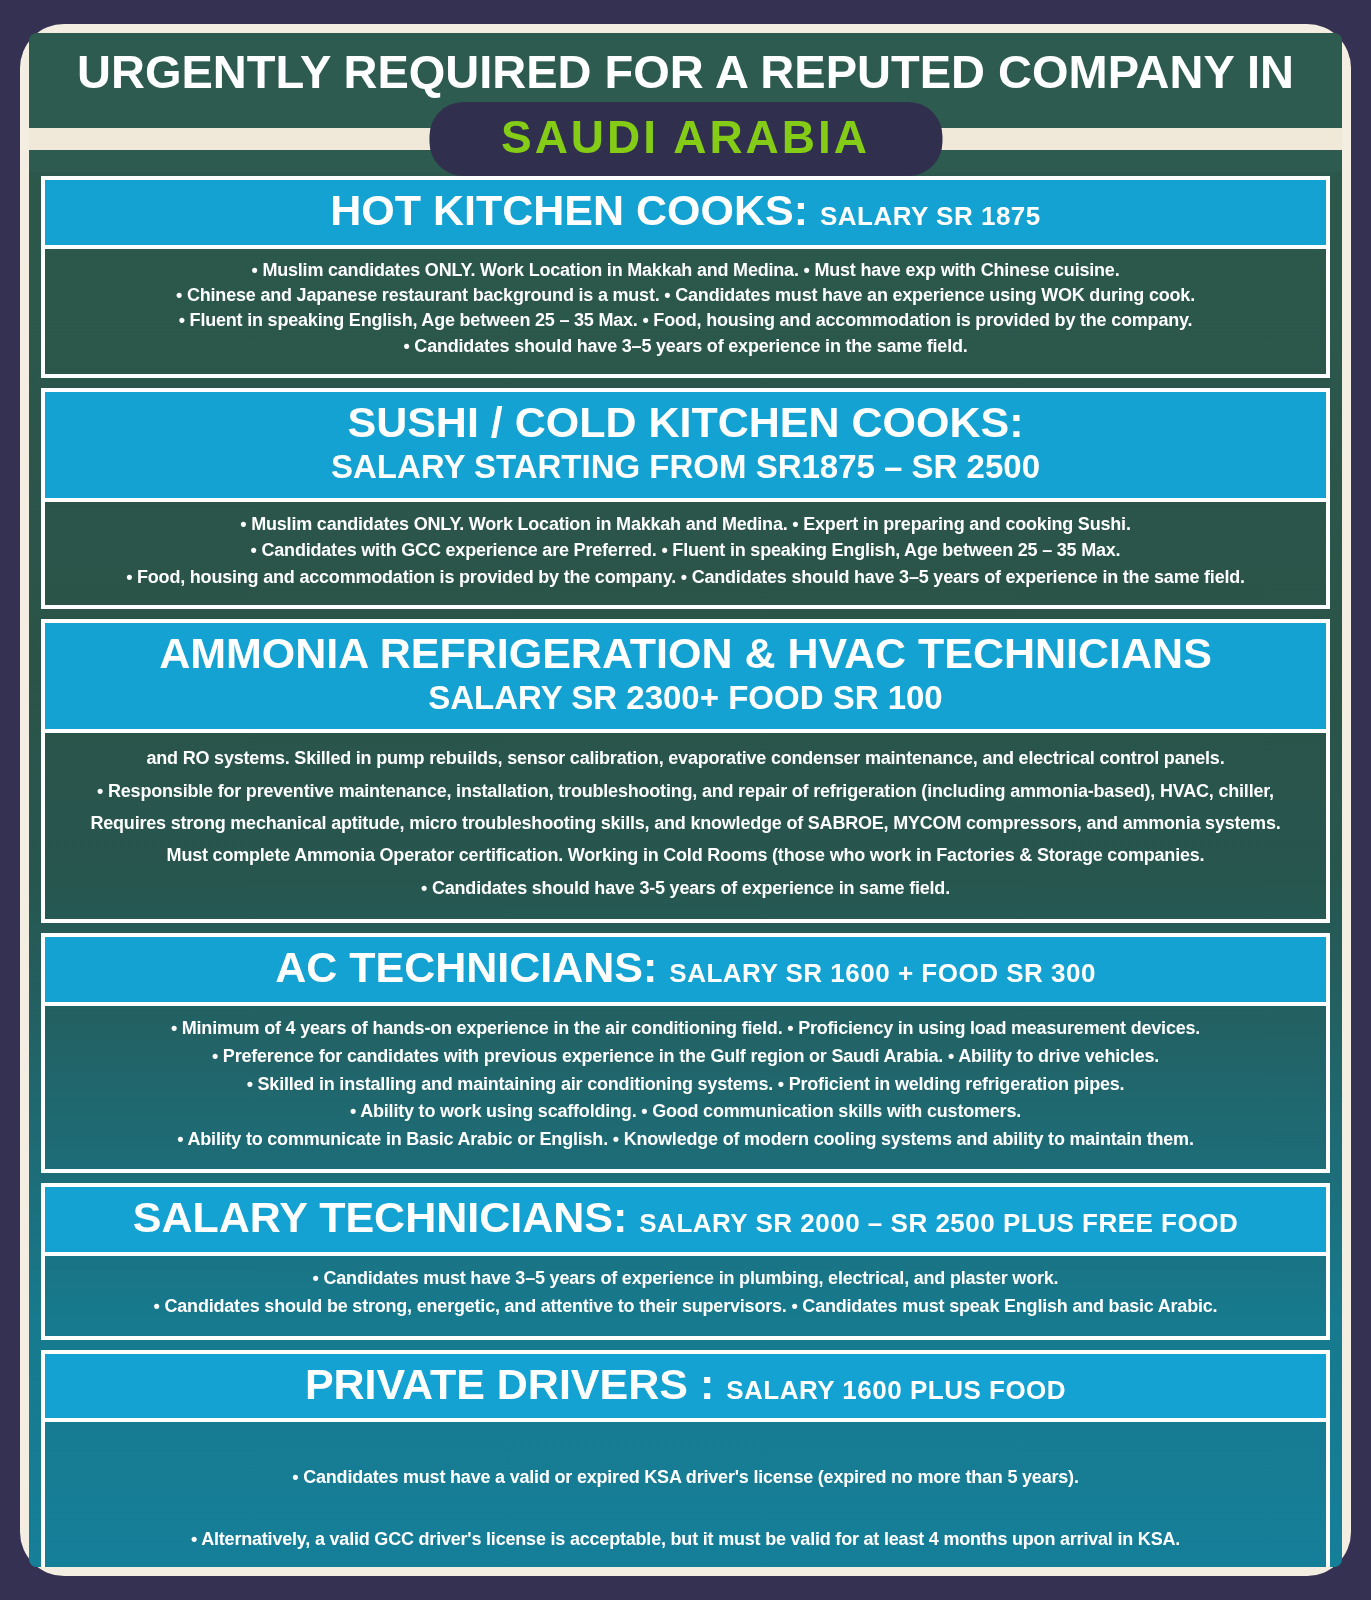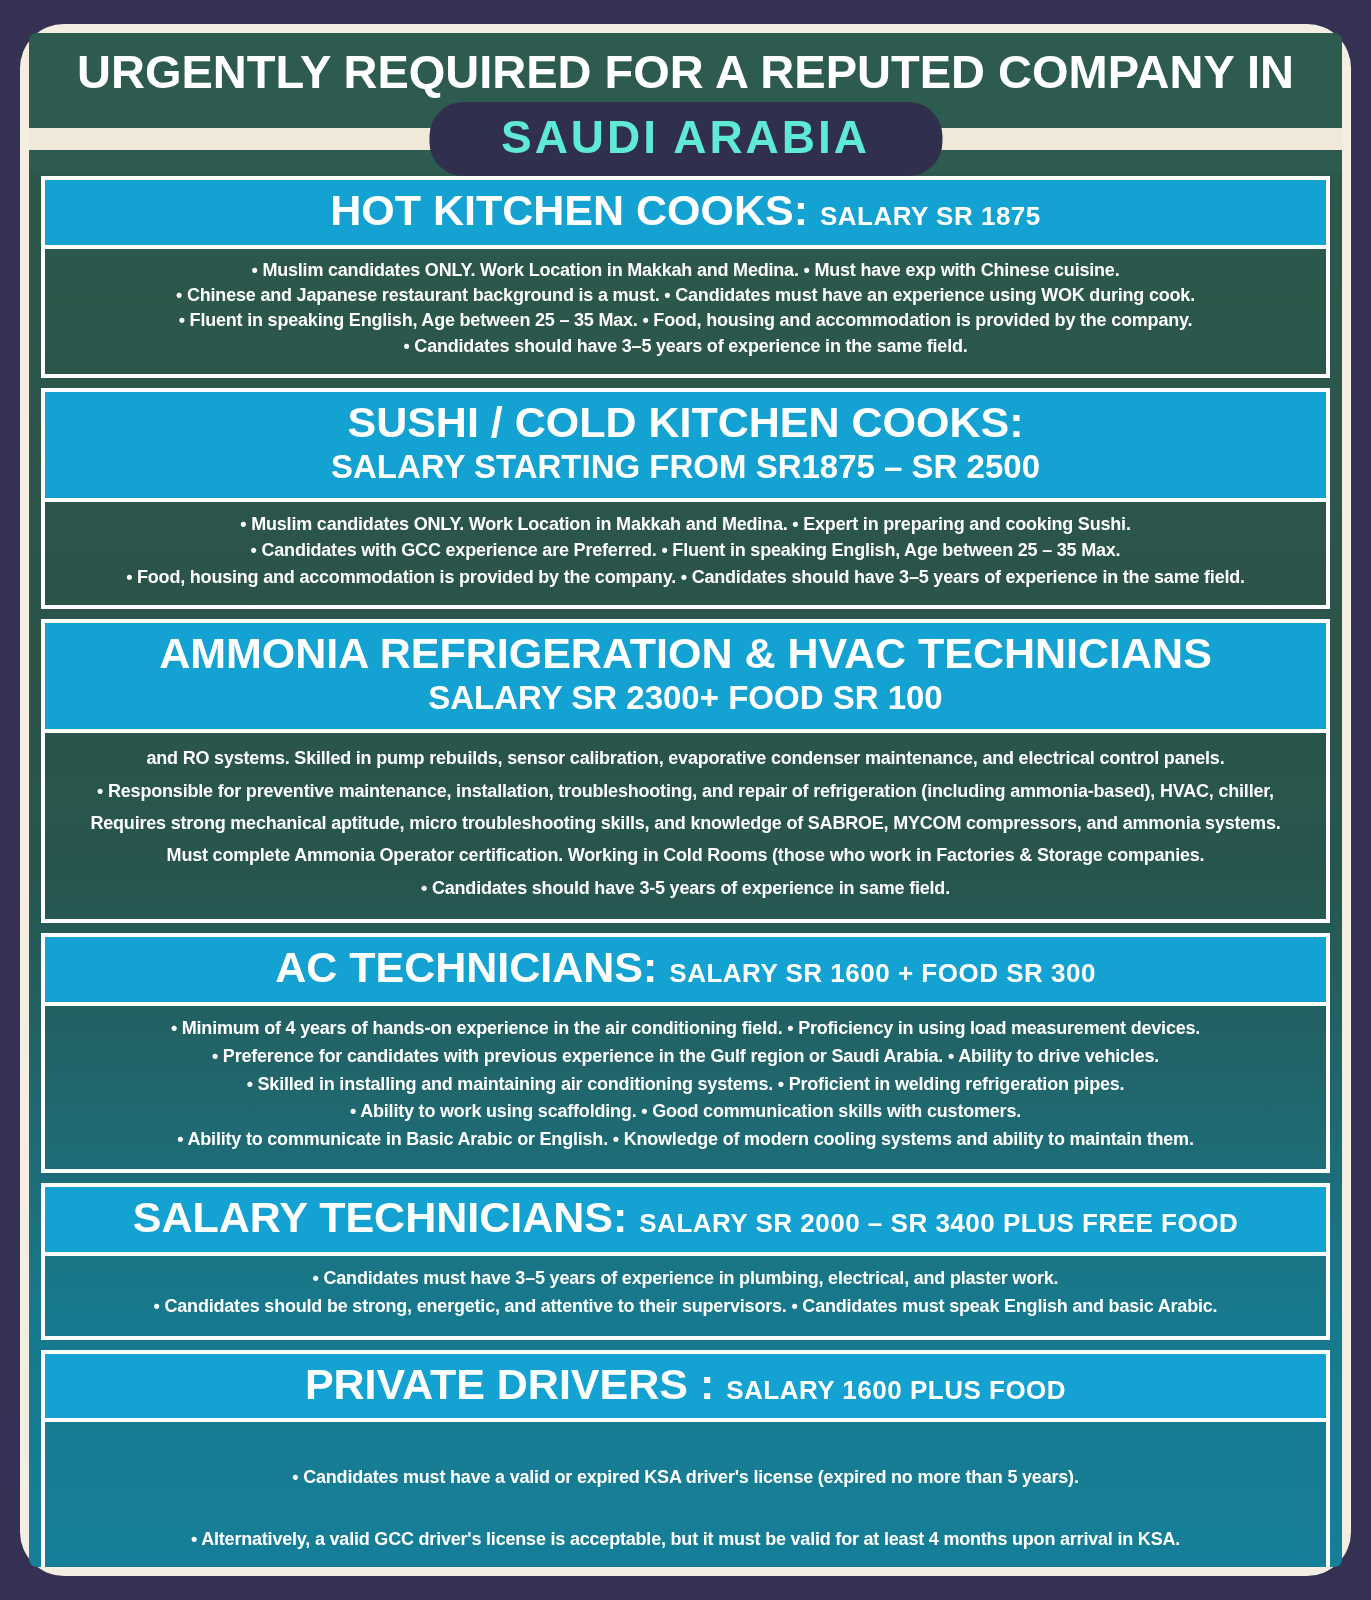--- a/index.html
+++ b/index.html
@@ -32,21 +32,21 @@
     font-size:47px; letter-spacing:0px; line-height:1.05;
     white-space:nowrap;
   }
   .stripe-row{ position:relative; height:72px; margin-top:4px; }
   .stripe{
     position:absolute; left:-9px; right:-9px; top:28px; height:22px;
     background:#f0e9da;
   }
   .country-pill{
     position:absolute; left:50%; top:2px; transform:translateX(-50%);
-    background:#312f4e; color:#5eead4;
+    background:#312f4e; color:#84cc16;
     border-radius:34px; padding:8px 72px 12px 72px;
     font-size:46px; font-weight:bold; letter-spacing:3px;
     white-space:nowrap;
   }
 
   
   .main{
     flex:1 1 auto;
     background:linear-gradient(to bottom,
       #2c584c 0%, #2b5449 34%, #27564f 48%,
@@ -179,21 +179,21 @@
             <div class="line">• Skilled in installing and maintaining air conditioning systems. • Proficient in welding refrigeration pipes.</div>
             <div class="line">• Ability to work using scaffolding. • Good communication skills with customers.</div>
             <div class="line">• Ability to communicate in Basic Arabic or English. • Knowledge of modern cooling systems and ability to maintain them.</div>
           </div>
         </div>
 
         <div class="section">
           <div class="section-header">
             <div class="section-title">
               <span>SALARY TECHNICIANS:</span>
-              <span class="salary-inline">SALARY SR 2000 – SR 3400 PLUS FREE FOOD</span>
+              <span class="salary-inline">SALARY SR 2000 – SR 2500 PLUS FREE FOOD</span>
             </div>
           </div>
           <div class="section-body lh-s5">
             <div class="line">• Candidates must have 3–5 years of experience in plumbing, electrical, and plaster work.</div>
             <div class="line">• Candidates should be strong, energetic, and attentive to their supervisors. • Candidates must speak English and basic Arabic.</div>
           </div>
         </div>
 
         <div class="section">
           <div class="section-header">

